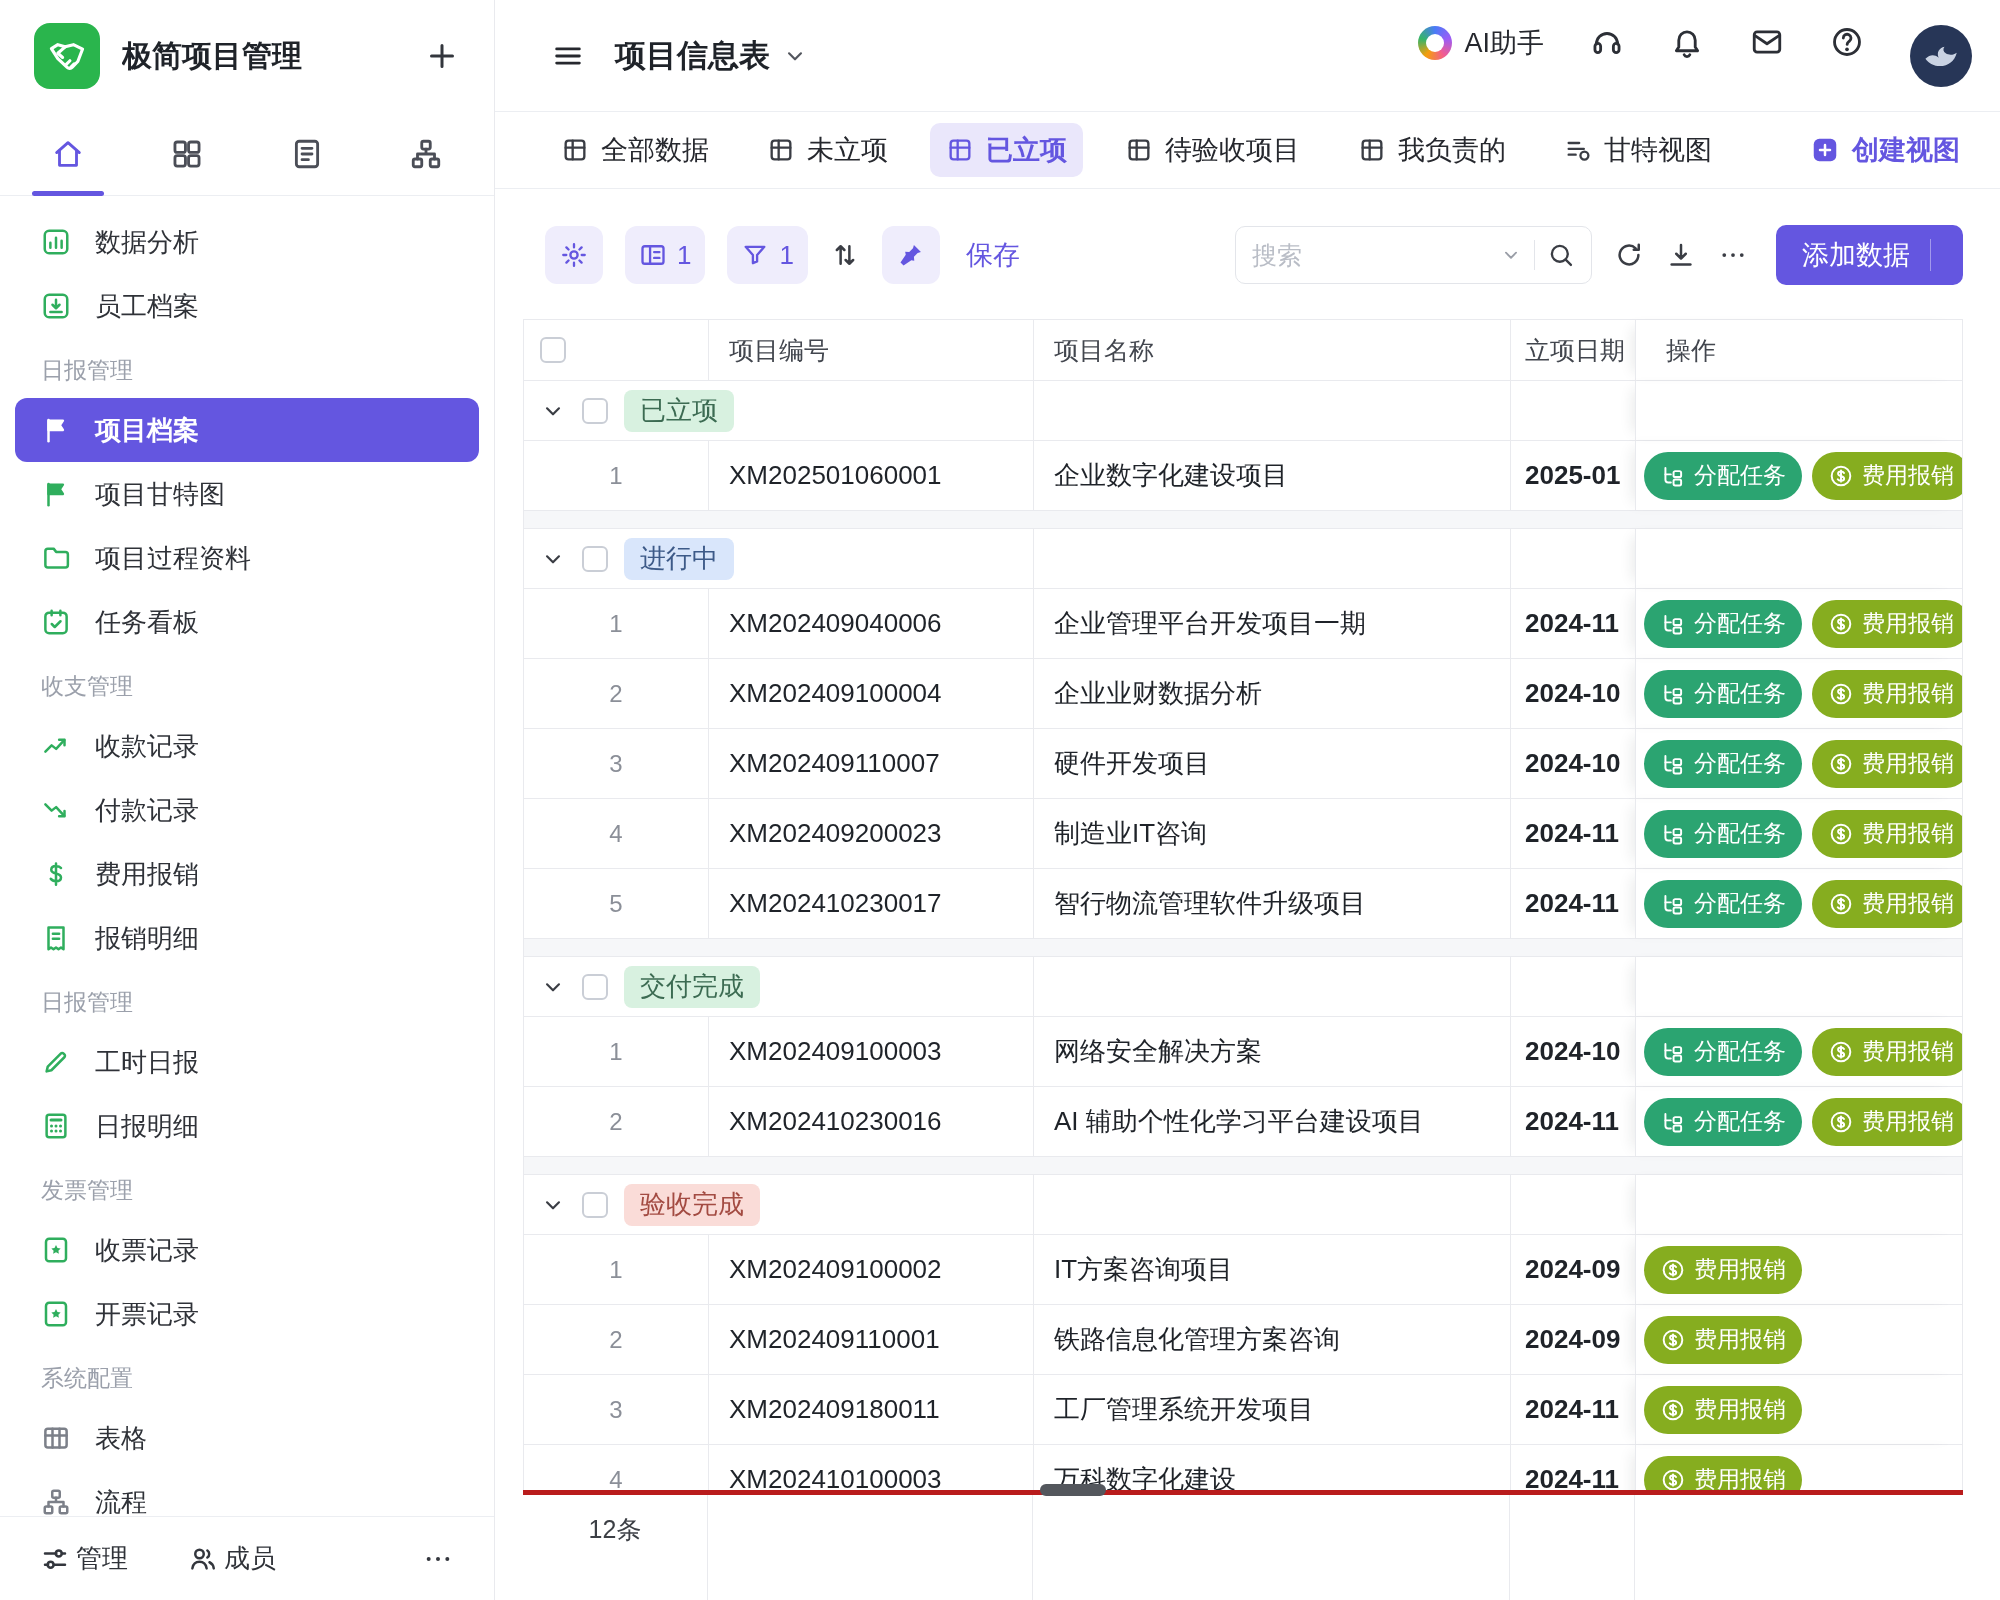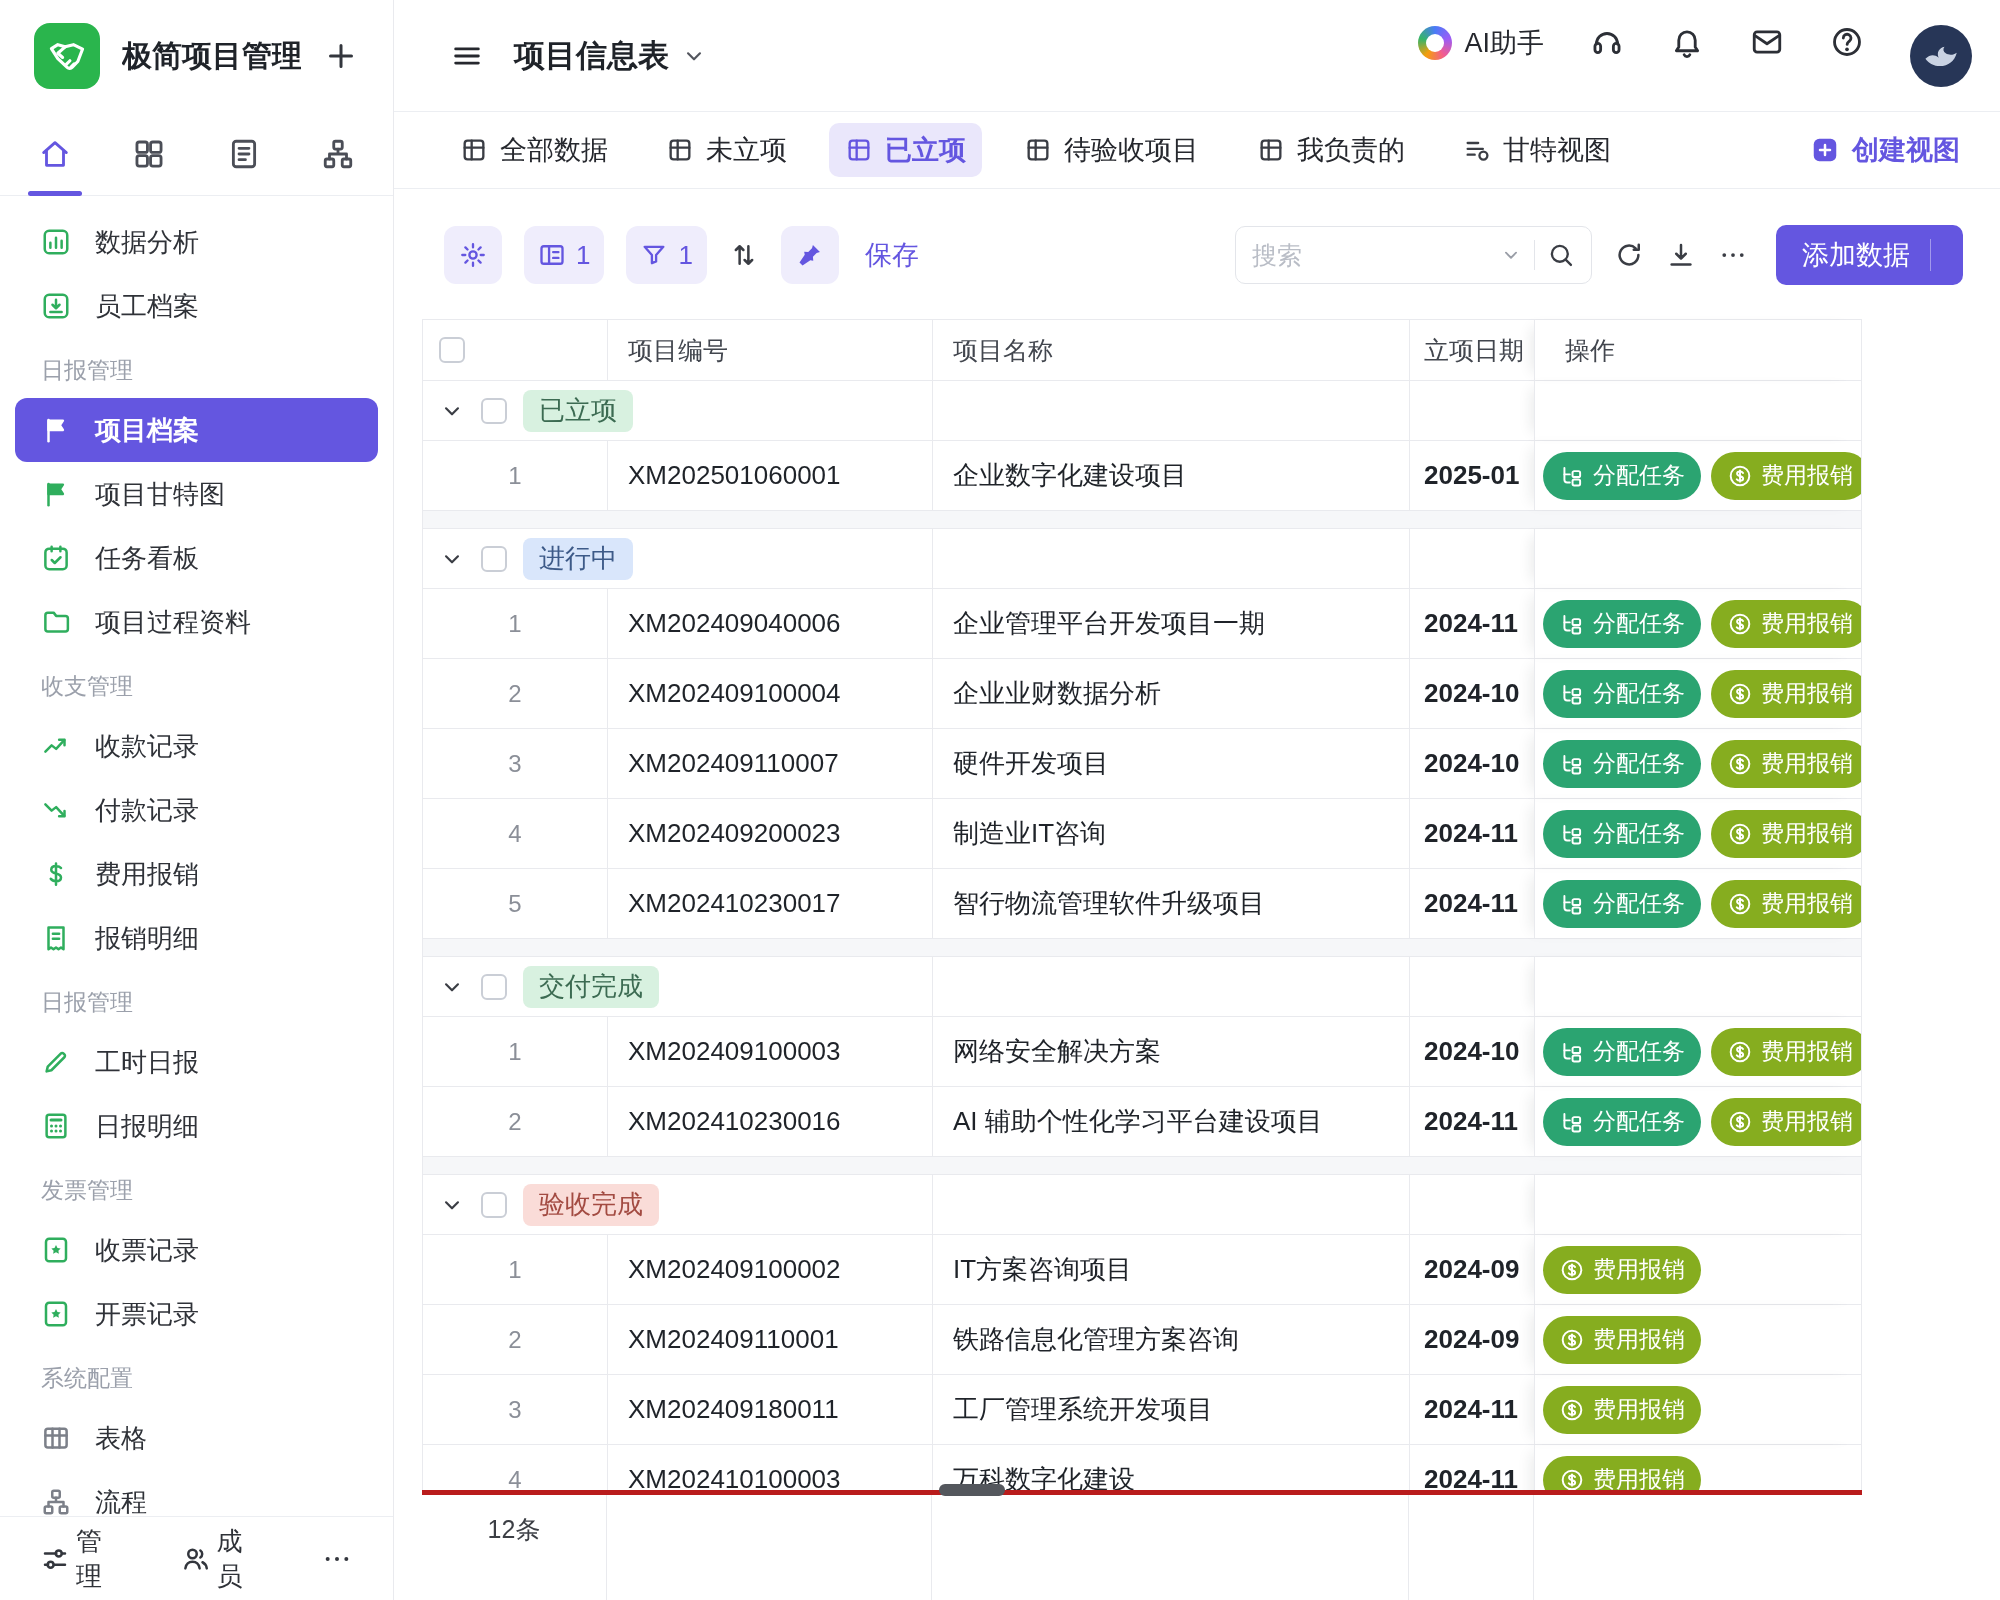--- a/index.html
+++ b/index.html
@@ -4,21 +4,21 @@
 <style>
   * { margin:0; padding:0; box-sizing:border-box; }
   html,body { width:2000px; height:1600px; }
   body { font-family:"Liberation Sans","DejaVu Sans",sans-serif; color:#1f2329; background:#fff; overflow:hidden; }
   .app { display:flex; width:2000px; height:1600px; }
 
   [data-icon]{ display:inline-flex; width:1em; height:1em; flex:none; }
   [data-icon] svg{ width:100%; height:100%; display:block; }
 
   
-  .sidebar { width:394px; flex:none; border-right:1px solid #e9eaee; display:flex; flex-direction:column; }
+  .sidebar { width:495px; flex:none; border-right:1px solid #e9eaee; display:flex; flex-direction:column; }
   .side-head { height:112px; display:flex; align-items:center; padding:0 34px; gap:22px; flex:none; }
   .logo { width:66px; height:66px; border-radius:16px; background:#2ab54d; display:flex; align-items:center; justify-content:center; flex:none; }
   .logo [data-icon]{ font-size:44px; color:#fff; }
   .app-title { font-size:30px; font-weight:700; flex:1; white-space:nowrap; overflow:hidden; }
   .plus-btn { font-size:36px; color:#33363d; }
   .side-tabs { height:84px; flex:none; display:flex; align-items:stretch; justify-content:space-around; border-bottom:1px solid #eceef2; padding:0 8px; }
   .side-tab { width:112px; display:flex; align-items:center; justify-content:center; color:#4b4e57; position:relative; font-size:34px; }
   .side-tab.active { color:#6456e0; }
   .side-tab.active::after { content:""; position:absolute; bottom:-1px; left:20px; right:20px; height:5px; border-radius:3px; background:#6456e0; }
   .side-menu { flex:1; overflow:hidden; padding:14px 15px 0; }
@@ -194,35 +194,35 @@
         <div class="side-item">
           <span class="s-icon" data-icon="flag-icon">
             <svg viewBox="0 0 24 24" fill="none" stroke="currentColor" stroke-width="2" stroke-linecap="round" stroke-linejoin="round">
               <path d="M6 21V4"></path>
               <path d="M6 4.5h11.5L15 8.2l2.5 3.8H6z" fill="currentColor"></path>
             </svg>
           </span>
           <span class="s-label">项目甘特图</span>
         </div>
         <div class="side-item">
+          <span class="s-icon" data-icon="folder-icon">
+            <svg viewBox="0 0 24 24" fill="none" stroke="currentColor" stroke-width="2" stroke-linecap="round" stroke-linejoin="round">
+              <path d="M3.5 6.5c0-1.1.9-2 2-2h4.6l2 2.6h7.4c1.1 0 2 .9 2 2v8.4c0 1.1-.9 2-2 2h-14c-1.1 0-2-.9-2-2z"></path>
+            </svg>
+          </span>
+          <span class="s-label">项目过程资料</span>
+        </div>
+        <div class="side-item">
           <span class="s-icon" data-icon="kanban-icon">
             <svg viewBox="0 0 24 24" fill="none" stroke="currentColor" stroke-width="2" stroke-linecap="round" stroke-linejoin="round">
               <rect x="3.5" y="4.5" width="17" height="16.5" rx="3"></rect>
               <path d="M8.5 3v3.5M15.5 3v3.5M8.6 13.6l2.4 2.4 4.6-4.6"></path>
             </svg>
           </span>
           <span class="s-label">任务看板</span>
-        </div>
-        <div class="side-item">
-          <span class="s-icon" data-icon="folder-icon">
-            <svg viewBox="0 0 24 24" fill="none" stroke="currentColor" stroke-width="2" stroke-linecap="round" stroke-linejoin="round">
-              <path d="M3.5 6.5c0-1.1.9-2 2-2h4.6l2 2.6h7.4c1.1 0 2 .9 2 2v8.4c0 1.1-.9 2-2 2h-14c-1.1 0-2-.9-2-2z"></path>
-            </svg>
-          </span>
-          <span class="s-label">项目过程资料</span>
         </div>
         <div class="side-section">收支管理</div>
         <div class="side-item">
           <span class="s-icon" data-icon="trend-up-icon">
             <svg viewBox="0 0 24 24" fill="none" stroke="currentColor" stroke-width="2" stroke-linecap="round" stroke-linejoin="round">
               <path d="M3.5 16.5l5-5 3.6 2.8 6.5-7"></path>
               <path d="M14.5 7h4.3v4.3"></path>
             </svg>
           </span>
           <span class="s-label">收款记录</span>

